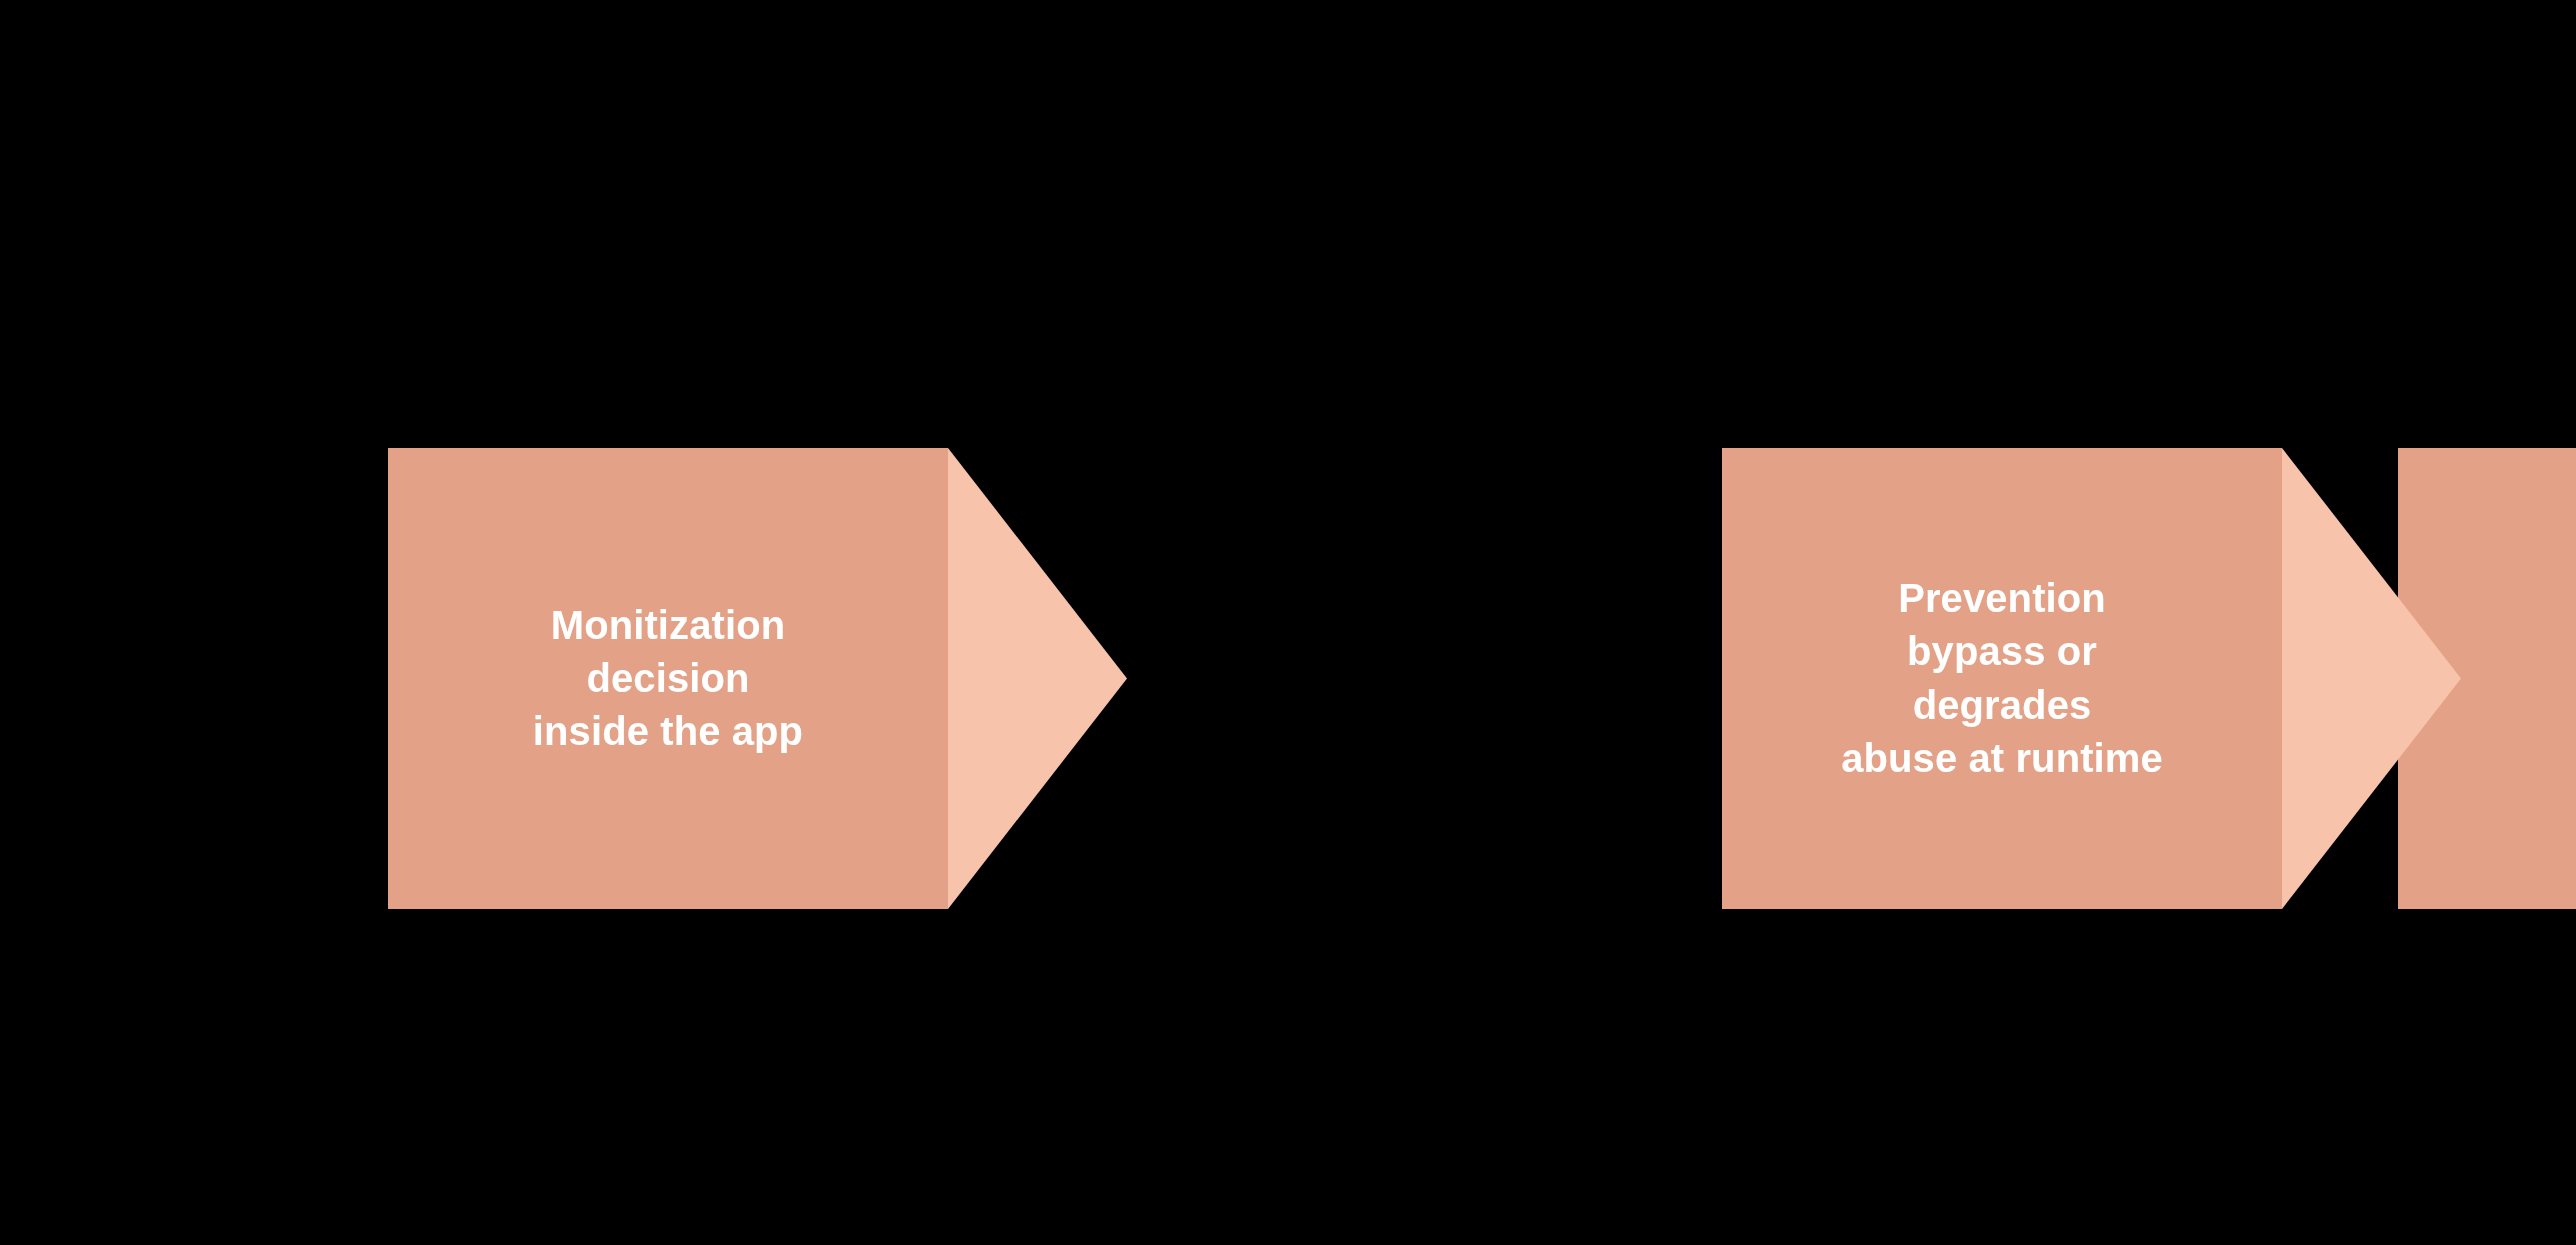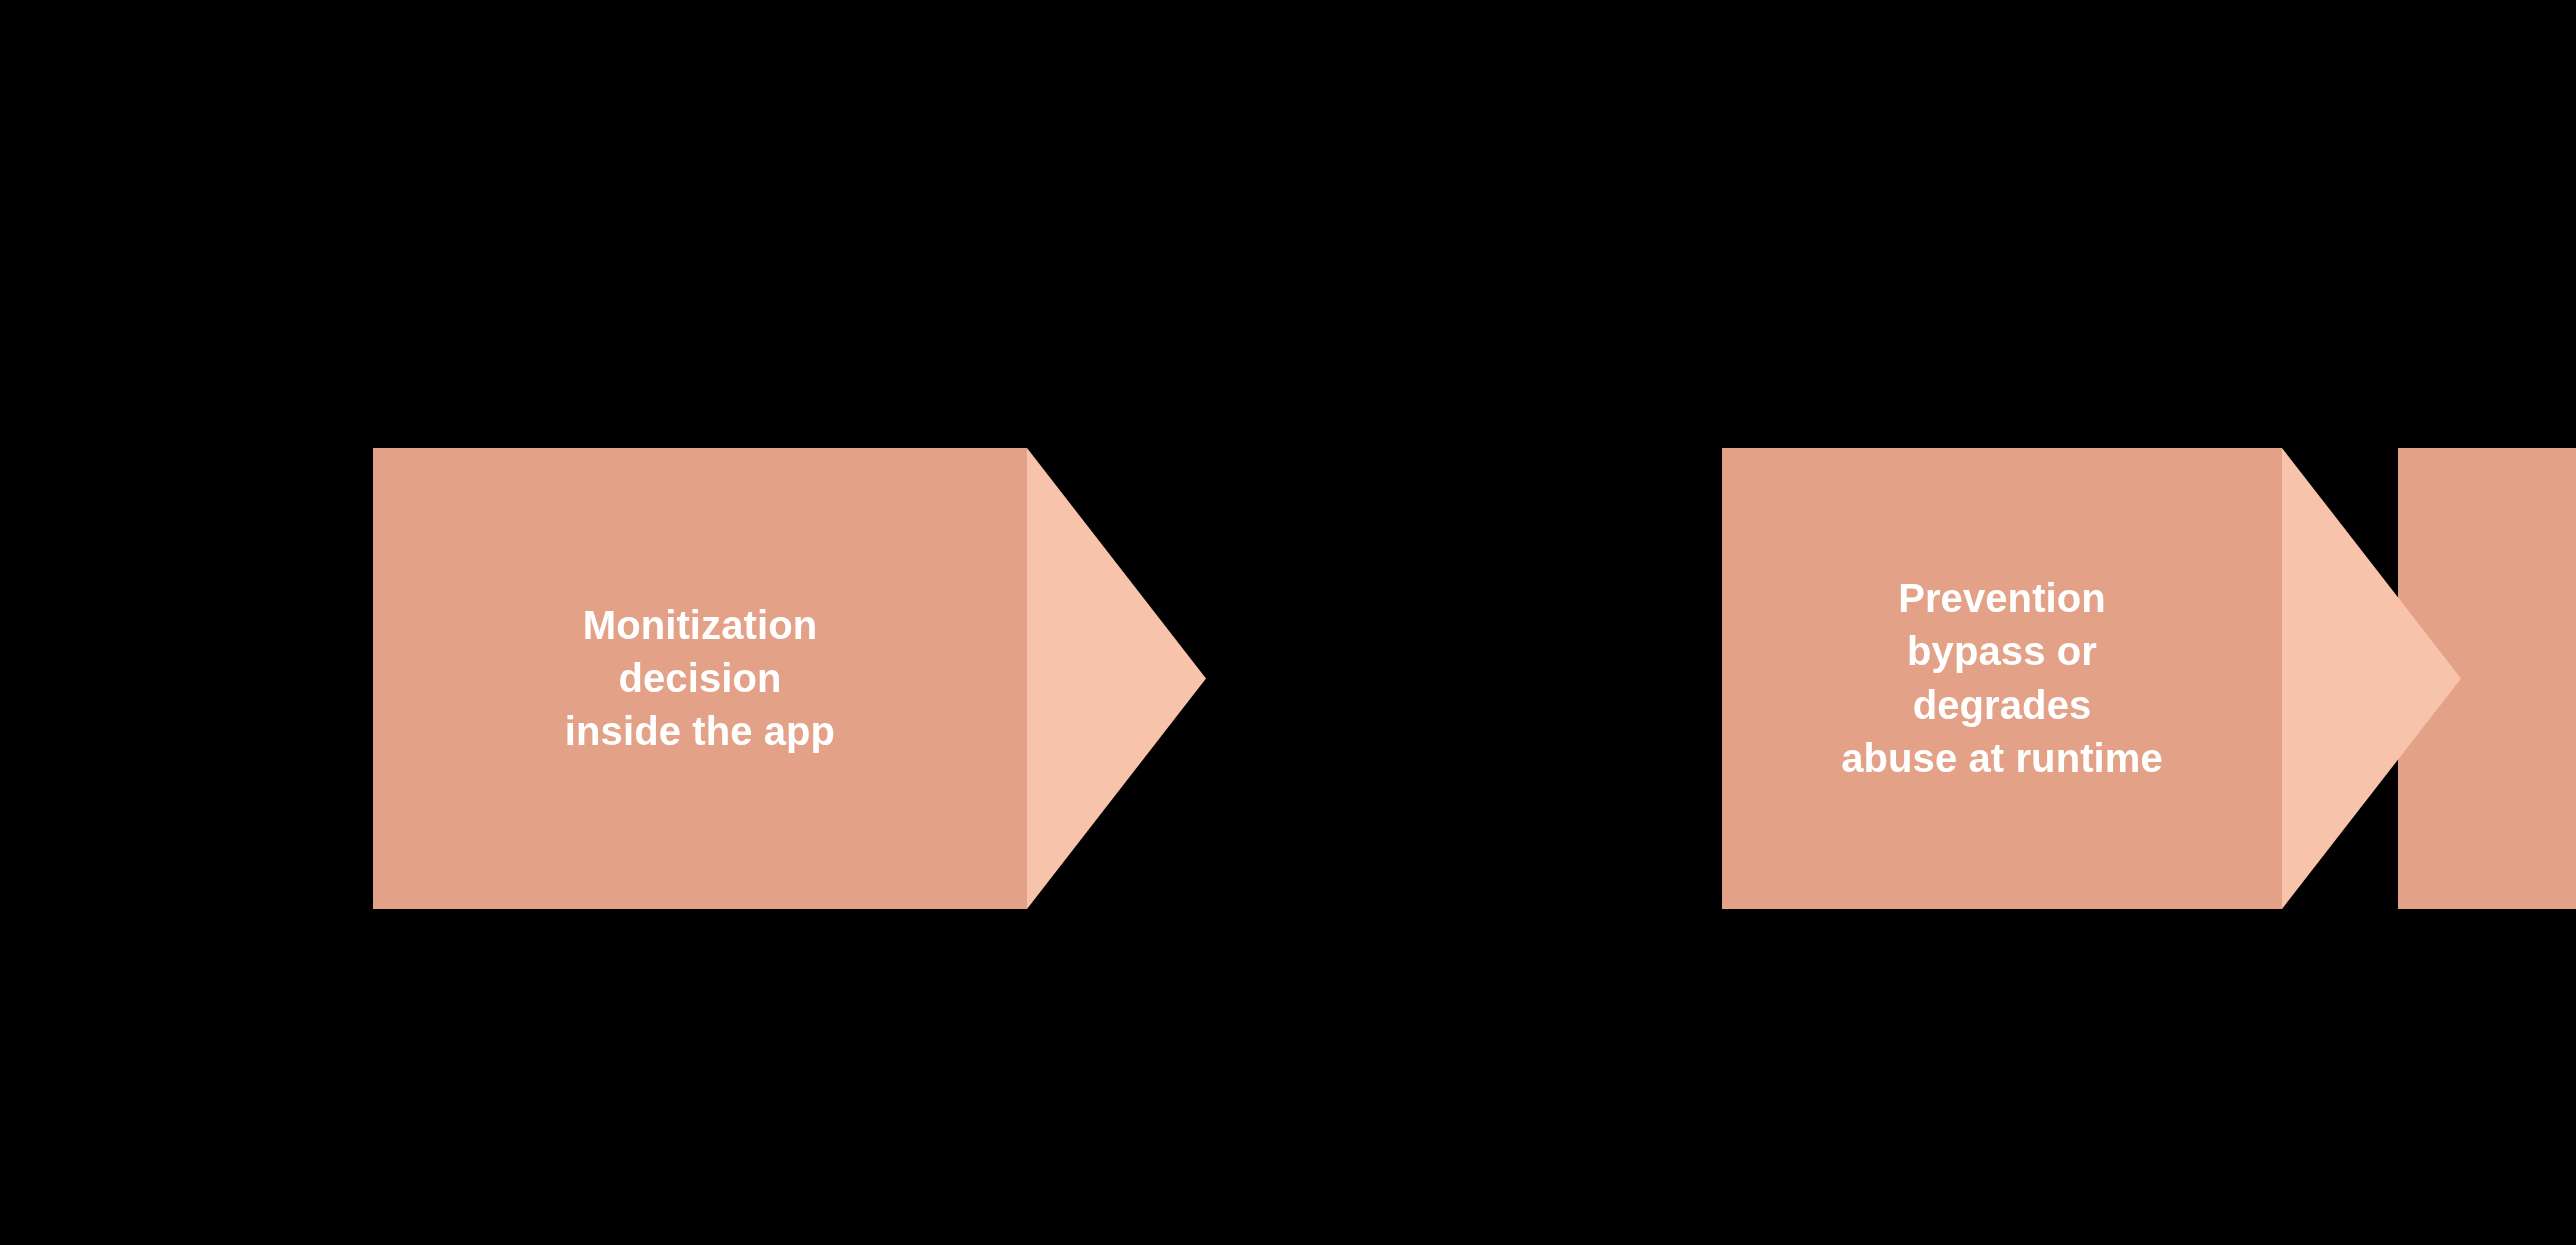--- a/index.html
+++ b/index.html
@@ -70,21 +70,21 @@
     box-sizing: border-box;
     white-space: pre-line;
     z-index: 3;
   }
 </style>
 </head>
 <body>
 
 <div id="canvas">
 
-  <div class="stage" style="left:373px; width:654px; z-index:10;">
+  <div class="stage" style="left:388px; width:560px; z-index:10;">
     <div class="stage-body"></div>
     <div class="stage-arrow"></div>
     <div class="stage-label">Monitization
 decision
 inside the app</div>
   </div>
 
 
   <div class="stage" style="left:1722px; width:560px; z-index:8;">
     <div class="stage-body"></div>

